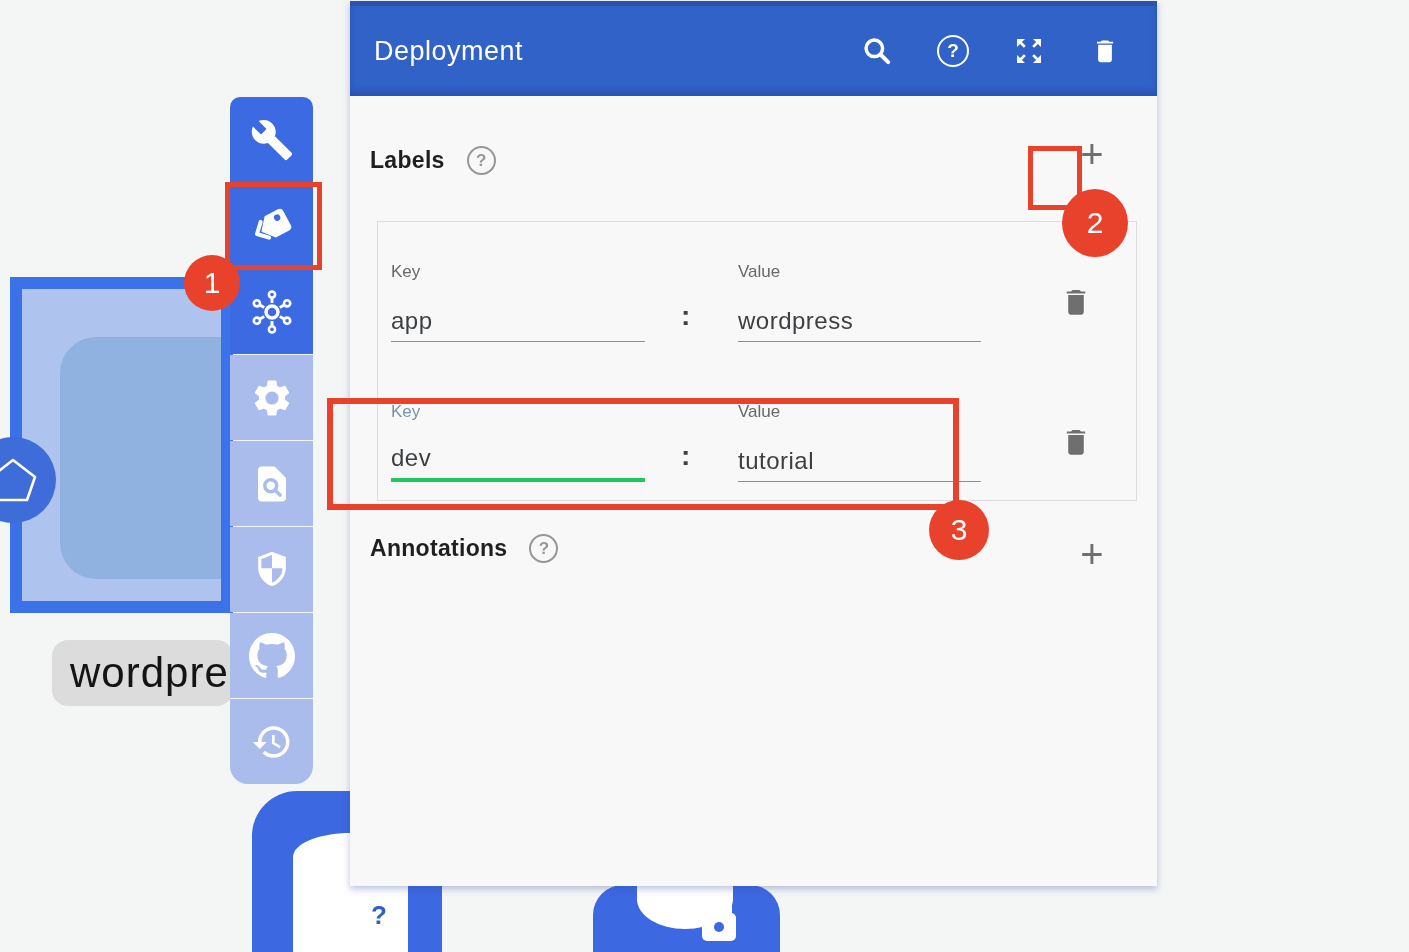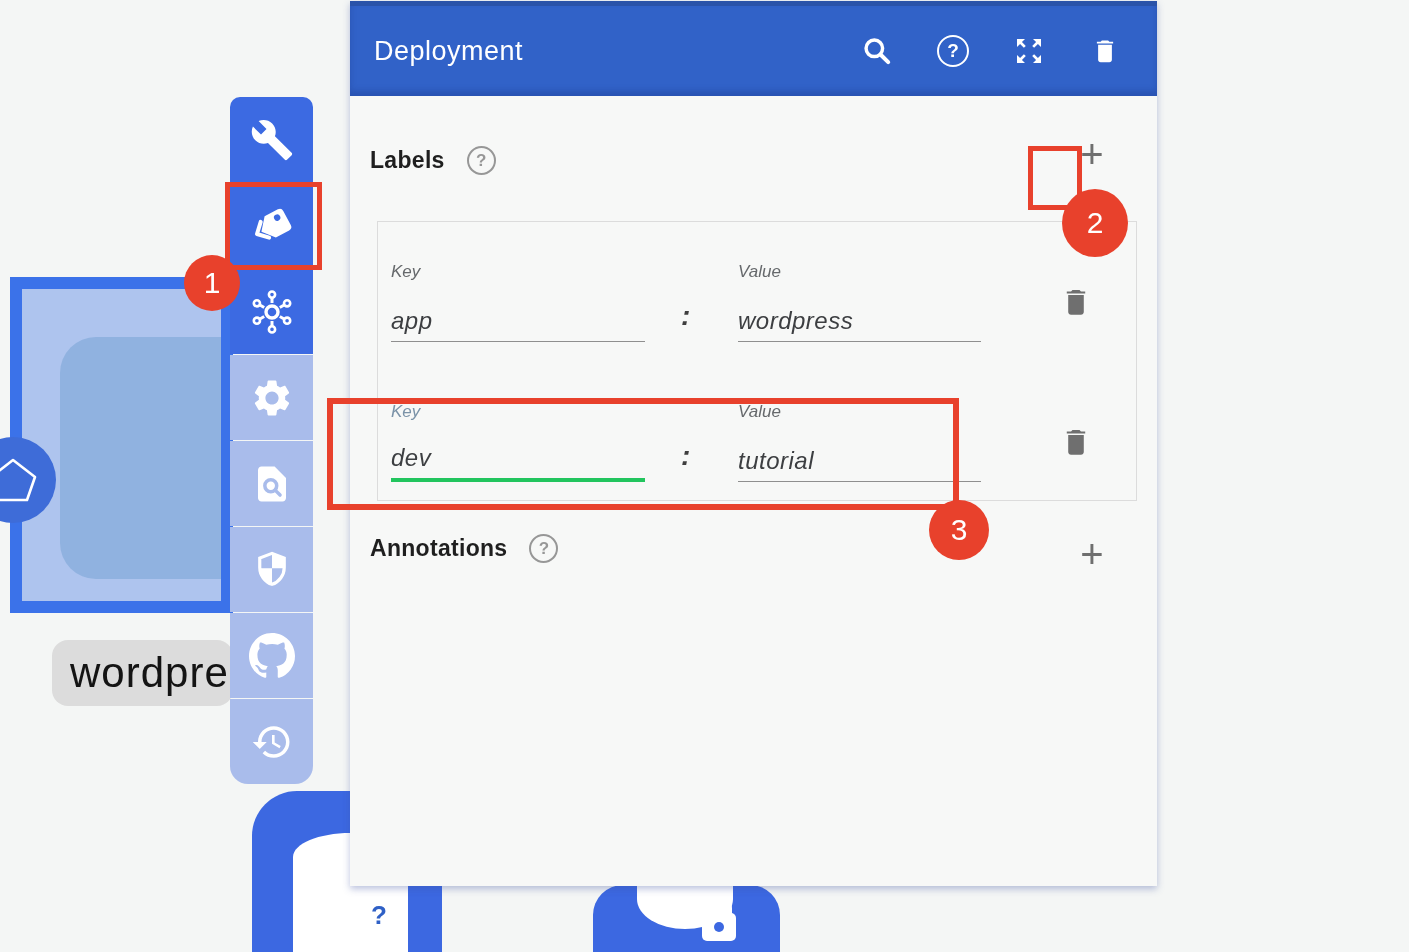--- a/index.html
+++ b/index.html
@@ -58,21 +58,21 @@
   .section-head.labels { top:50px; }
   .section-head.annotations { top:438px; }
   .section-title { font-size:23px; font-weight:bold; color:#1f1f1f; letter-spacing:.3px; }
   .plus-btn { position:absolute; width:40px; height:40px; display:flex; align-items:center; justify-content:center;
               font-size:40px; font-weight:300; color:#6f6f6f; cursor:pointer; line-height:1; }
   .plus-labels { left:722px; top:38px; }
   .plus-annotations { left:722px; top:438px; }
 
   .kv-box { position:absolute; left:27px; top:125px; width:760px; height:280px;
             border:1.5px solid #dcdcdc; }
-  .kv-row { position:relative; height:140px;font-style:italic; }
+  .kv-row { position:relative; height:140px; }
   .fld { position:absolute; }
   .fld-key { left:13px; width:254px; }
   .fld-value { left:360px; width:243px; }
   .fld-label { position:absolute; top:40px; font-size:17px; color:#66696c; }
   .fld-input { position:absolute; top:68px; width:100%; height:52px; display:flex; align-items:flex-end;
                padding-bottom:6px; font-size:24px; color:#3d3f42; border-bottom:1.5px solid #8f8f8f; letter-spacing:.5px; }
   .kv-row.focused .fld-key .fld-label { color:#7b93a8; }
   .kv-row.focused .fld-key .fld-input { border-bottom:4px solid #22c55e; }
   .colon { position:absolute; left:303px; top:78px; font-size:28px; font-weight:bold; color:#3f3f3f; }
   .row-trash { position:absolute; left:678px; top:58px; width:40px; height:44px;

